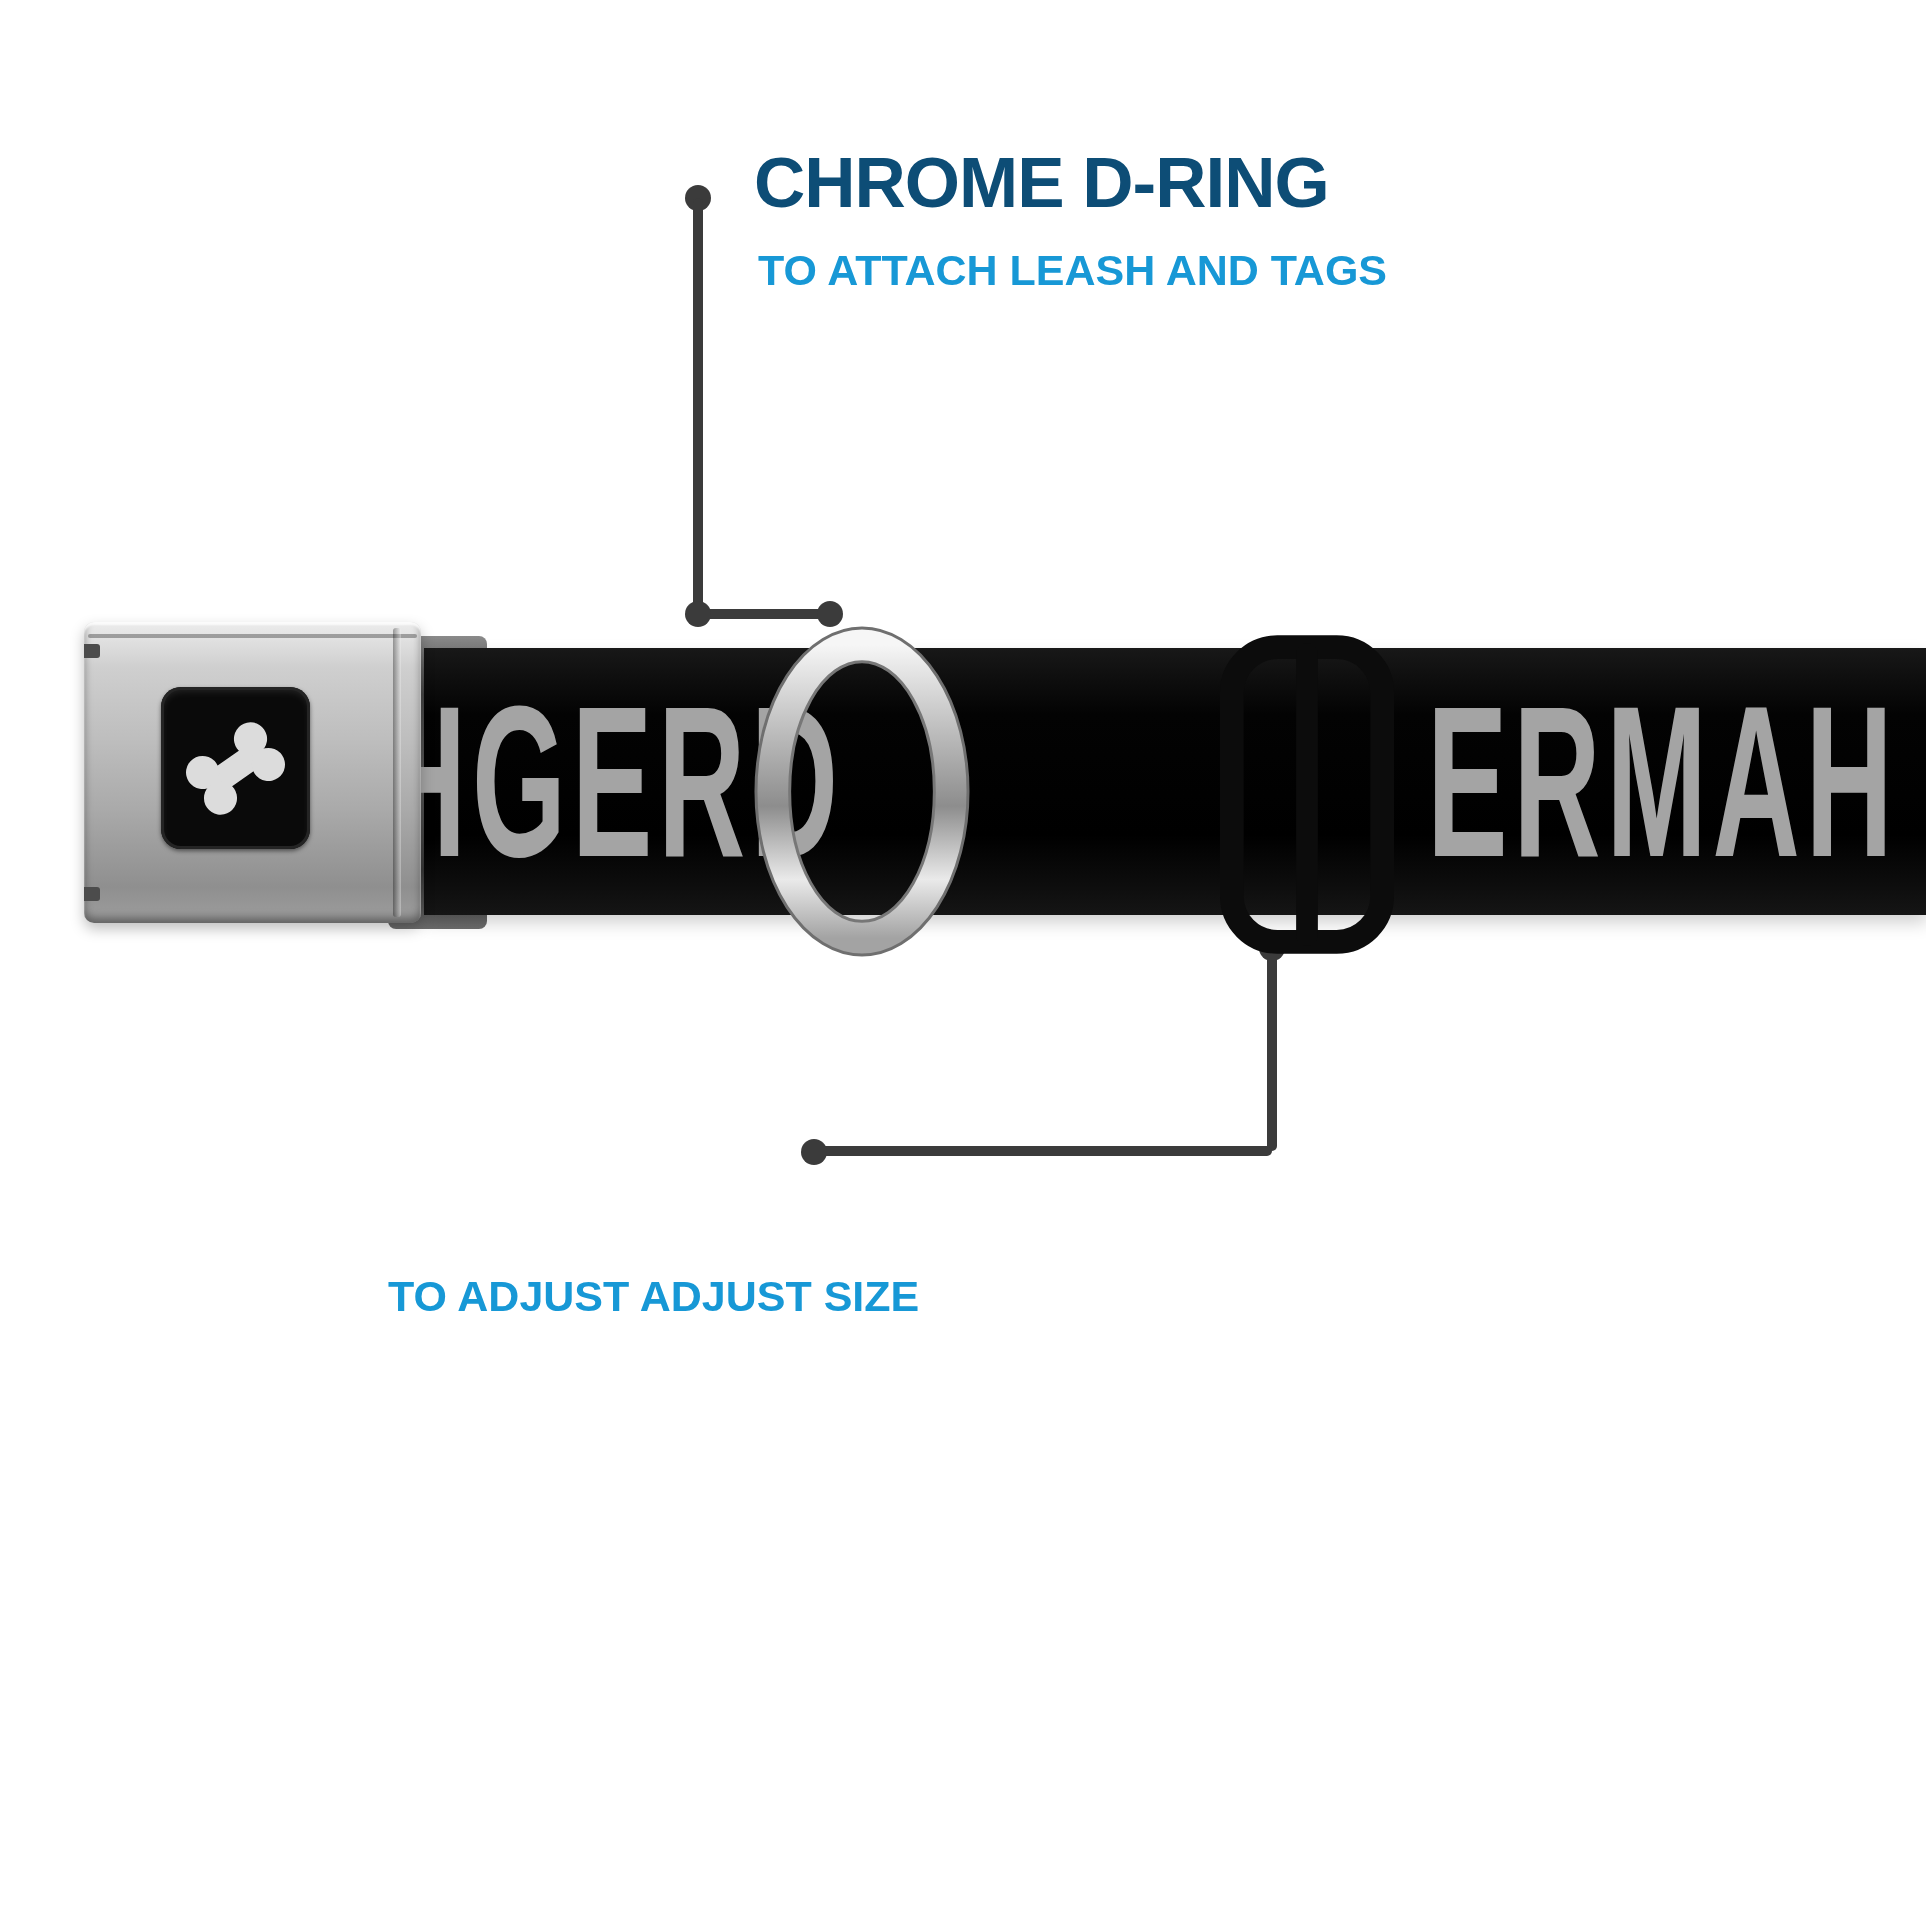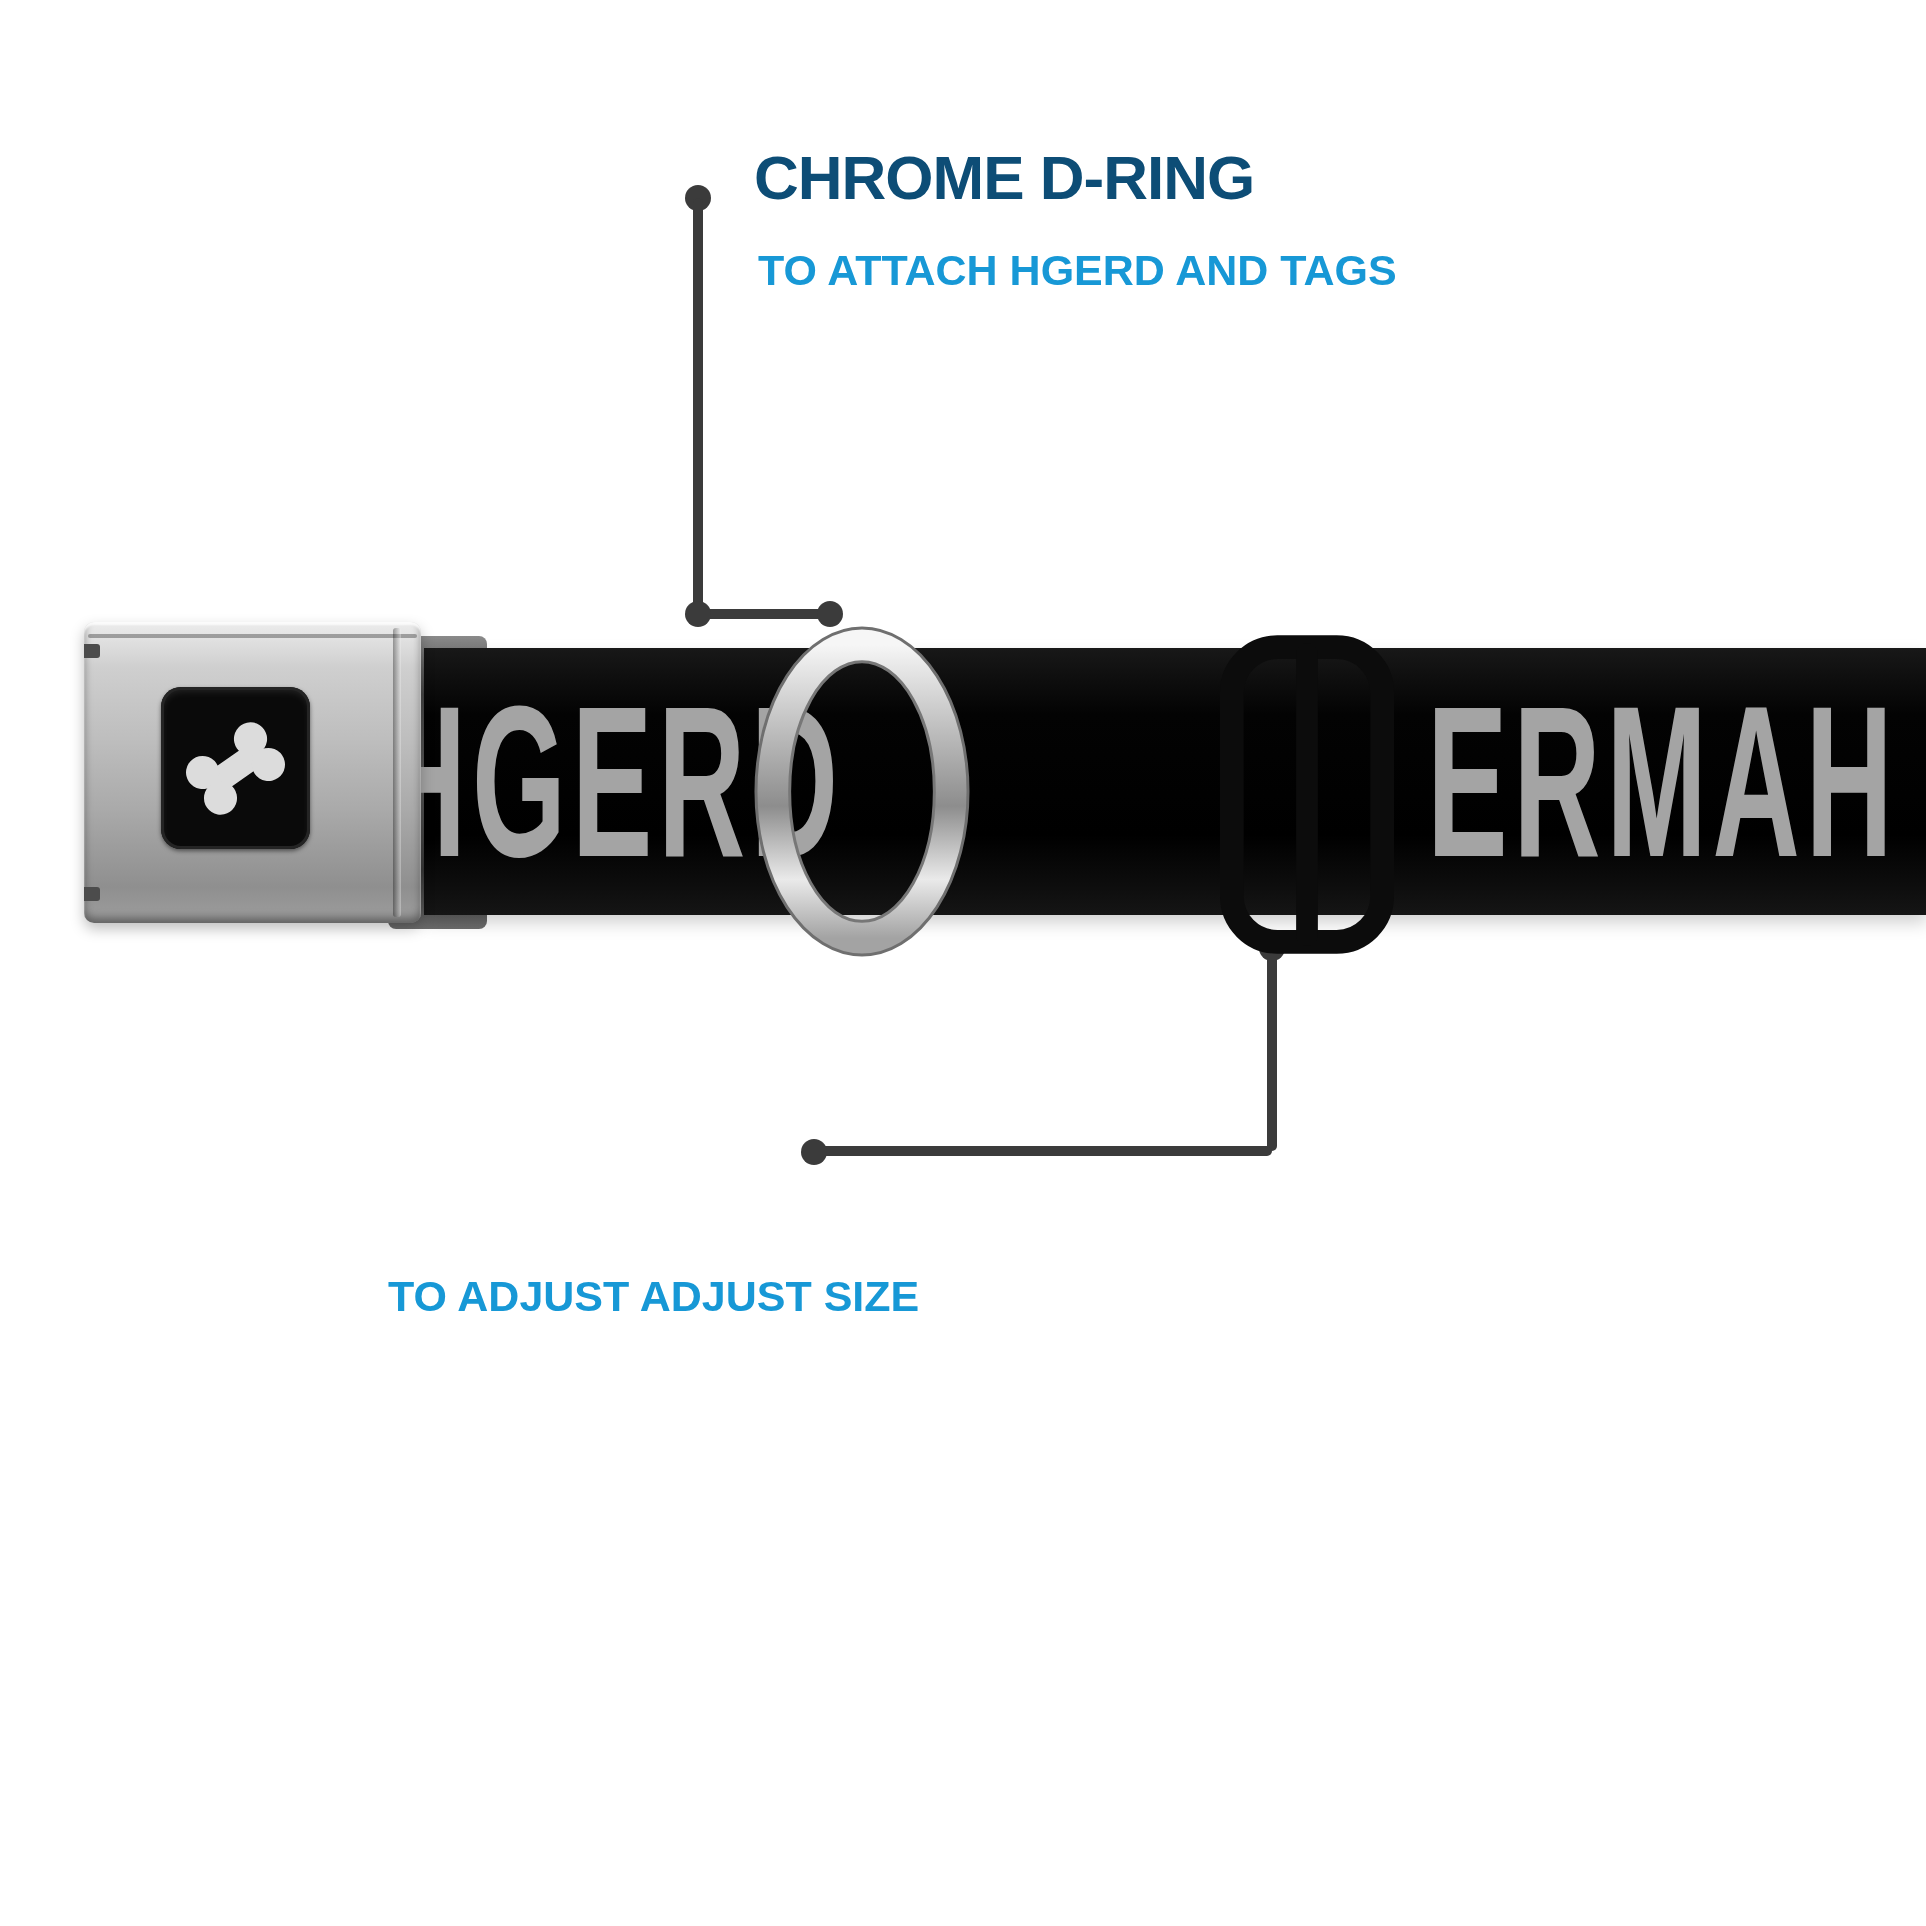--- a/index.html
+++ b/index.html
@@ -5,21 +5,21 @@
   html,body{margin:0;padding:0;background:#fff;}
   .canvas{
     position:relative;width:1927px;height:1927px;background:#ffffff;
     overflow:hidden;font-family:"Liberation Sans",sans-serif;
   }
   
   .dot{position:absolute;width:26px;height:26px;border-radius:50%;background:#3b3b3b;}
   .cline{position:absolute;background:#3b3b3b;border-radius:5px;}
   
   .callout-title{
-    position:absolute;color:#0d4d76;font-weight:bold;font-size:62px;
+    position:absolute;color:#0d4d76;font-weight:bold;font-size:71px;
     letter-spacing:-1px;line-height:1;white-space:nowrap;text-align:center;
   }
   .callout-subtitle{
     position:absolute;color:#1798d6;font-weight:bold;font-size:43px;
     letter-spacing:0;line-height:1;white-space:nowrap;
   }
   
   .clasp{
     position:absolute;left:388px;top:636px;width:99px;height:293px;z-index:2;
     background:linear-gradient(180deg,#8a8a8a 0%,#4a4a4a 20%,#5e5e5e 50%,#3d3d3d 80%,#6d6d6d 100%);
@@ -59,21 +59,21 @@
   .bone-wrap{width:117px;height:117px;transform:rotate(-35deg);}
   .dring{position:absolute;left:752px;top:625px;width:220px;height:333px;z-index:6;}
   .slider{position:absolute;left:1220px;top:635px;width:174px;height:319px;z-index:6;}
 </style>
 </head>
 <body>
 
 <div class="canvas">
 
   <div class="callout-title" style="left:754px;top:147px;">CHROME D-RING</div>
-  <div class="callout-subtitle" style="left:758px;top:249px;">TO ATTACH HGERD AND TAGS</div>
+  <div class="callout-subtitle" style="left:758px;top:249px;">TO ATTACH LEASH AND TAGS</div>
 
   <div class="dot" style="left:685px;top:185px;"></div>
   <div class="cline" style="left:693px;top:198px;width:10px;height:416px;"></div>
   <div class="cline" style="left:698px;top:609px;width:132px;height:10px;"></div>
   <div class="dot" style="left:685px;top:601px;"></div>
   <div class="dot" style="left:817px;top:601px;"></div>
 
   <div class="clasp"></div>
 
   <div class="strap"></div>

